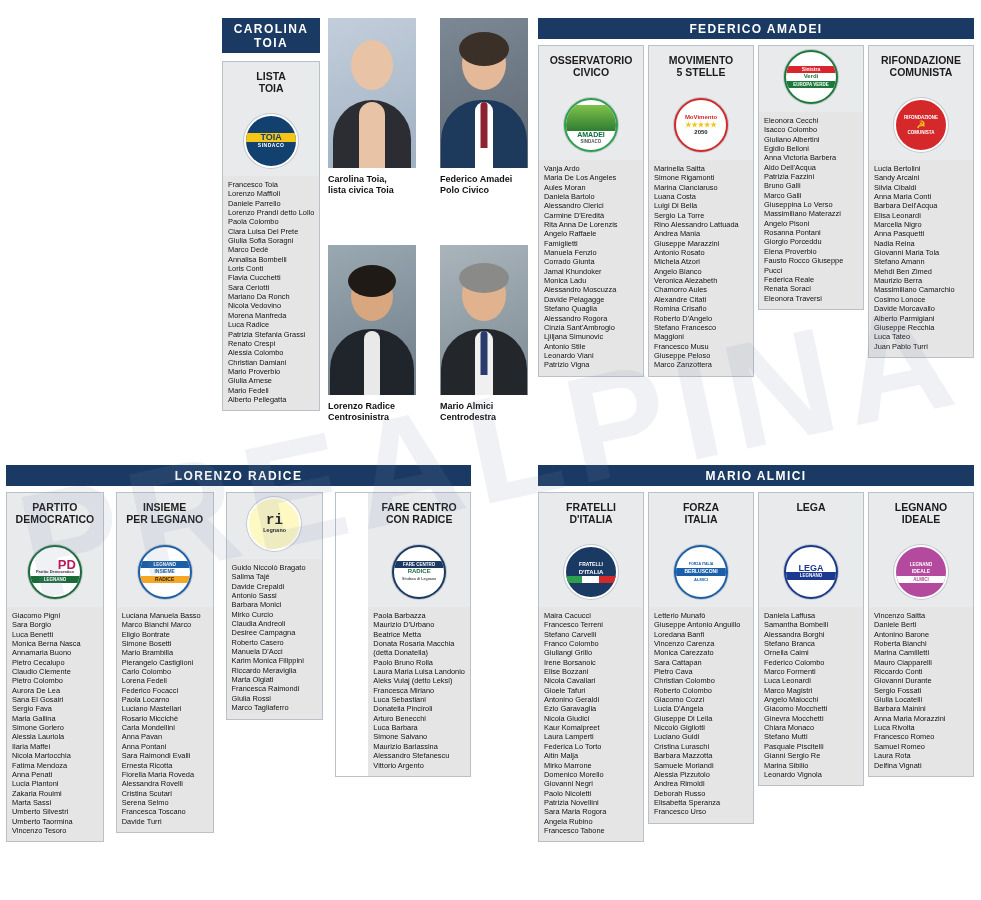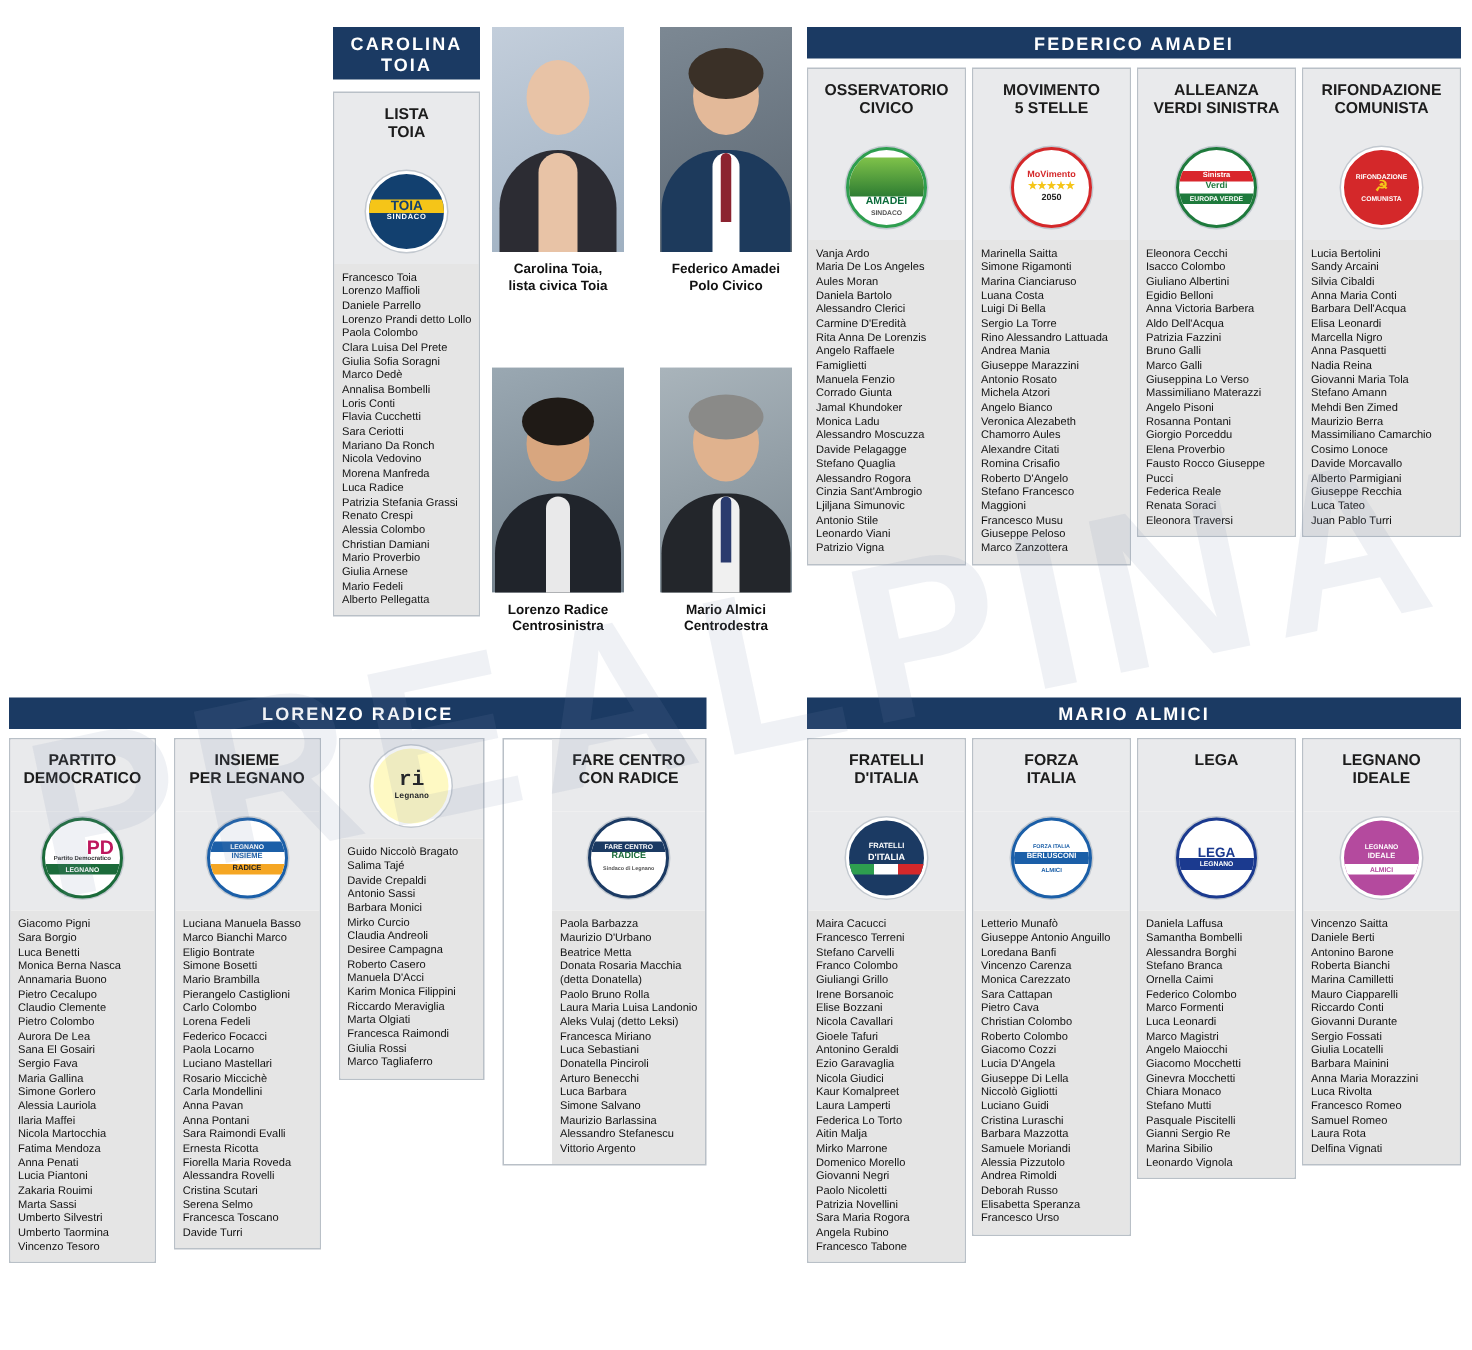--- a/index.html
+++ b/index.html
@@ -97,21 +97,20 @@
   .photo .sky{position:absolute;inset:0;}
   .photo .head{
     position:absolute;left:50%;transform:translateX(-50%);
     border-radius:50%;
   }
   .photo .body{
     position:absolute;left:50%;transform:translateX(-50%);
     border-radius:40px 40px 0 0;
   }
   .photo-caption{
-    text-align:center;
     font-size:9px;
     font-weight:bold;
     line-height:11px;
     padding-top:6px;
     color:#111;
   }
   .photo-caption .sub{font-weight:bold;}
 </style>
 </head>
 <body>
@@ -290,22 +289,20 @@
         <div>Roberto D'Angelo</div>
         <div>Stefano Francesco</div>
         <div>Maggioni</div>
         <div>Francesco Musu</div>
         <div>Giuseppe Peloso</div>
         <div>Marco Zanzottera</div>
       </div>
     </div>
 
     <div class="list-col" style="width:105px;">
-      <div class="list-title" style="white-space:pre-line;">ALLEANZA
-VERDI SINISTRA</div>
       <div class="logo-wrap">
         <div class="logo" style="background:#ffffff;border:2px solid #1e7a3c;">
           <div style="width:100%;background:#d9262c;color:#fff;font-size:5px;">Sinistra</div>
           <div style="color:#1e7a3c;font-size:6px;">Verdi</div>
           <div style="width:100%;background:#1e7a3c;color:#fff;font-size:4.5px;">EUROPA VERDE</div>
         </div>
       </div>
       <div class="names">
         <div>Eleonora Cecchi</div>
         <div>Isacco Colombo</div>

